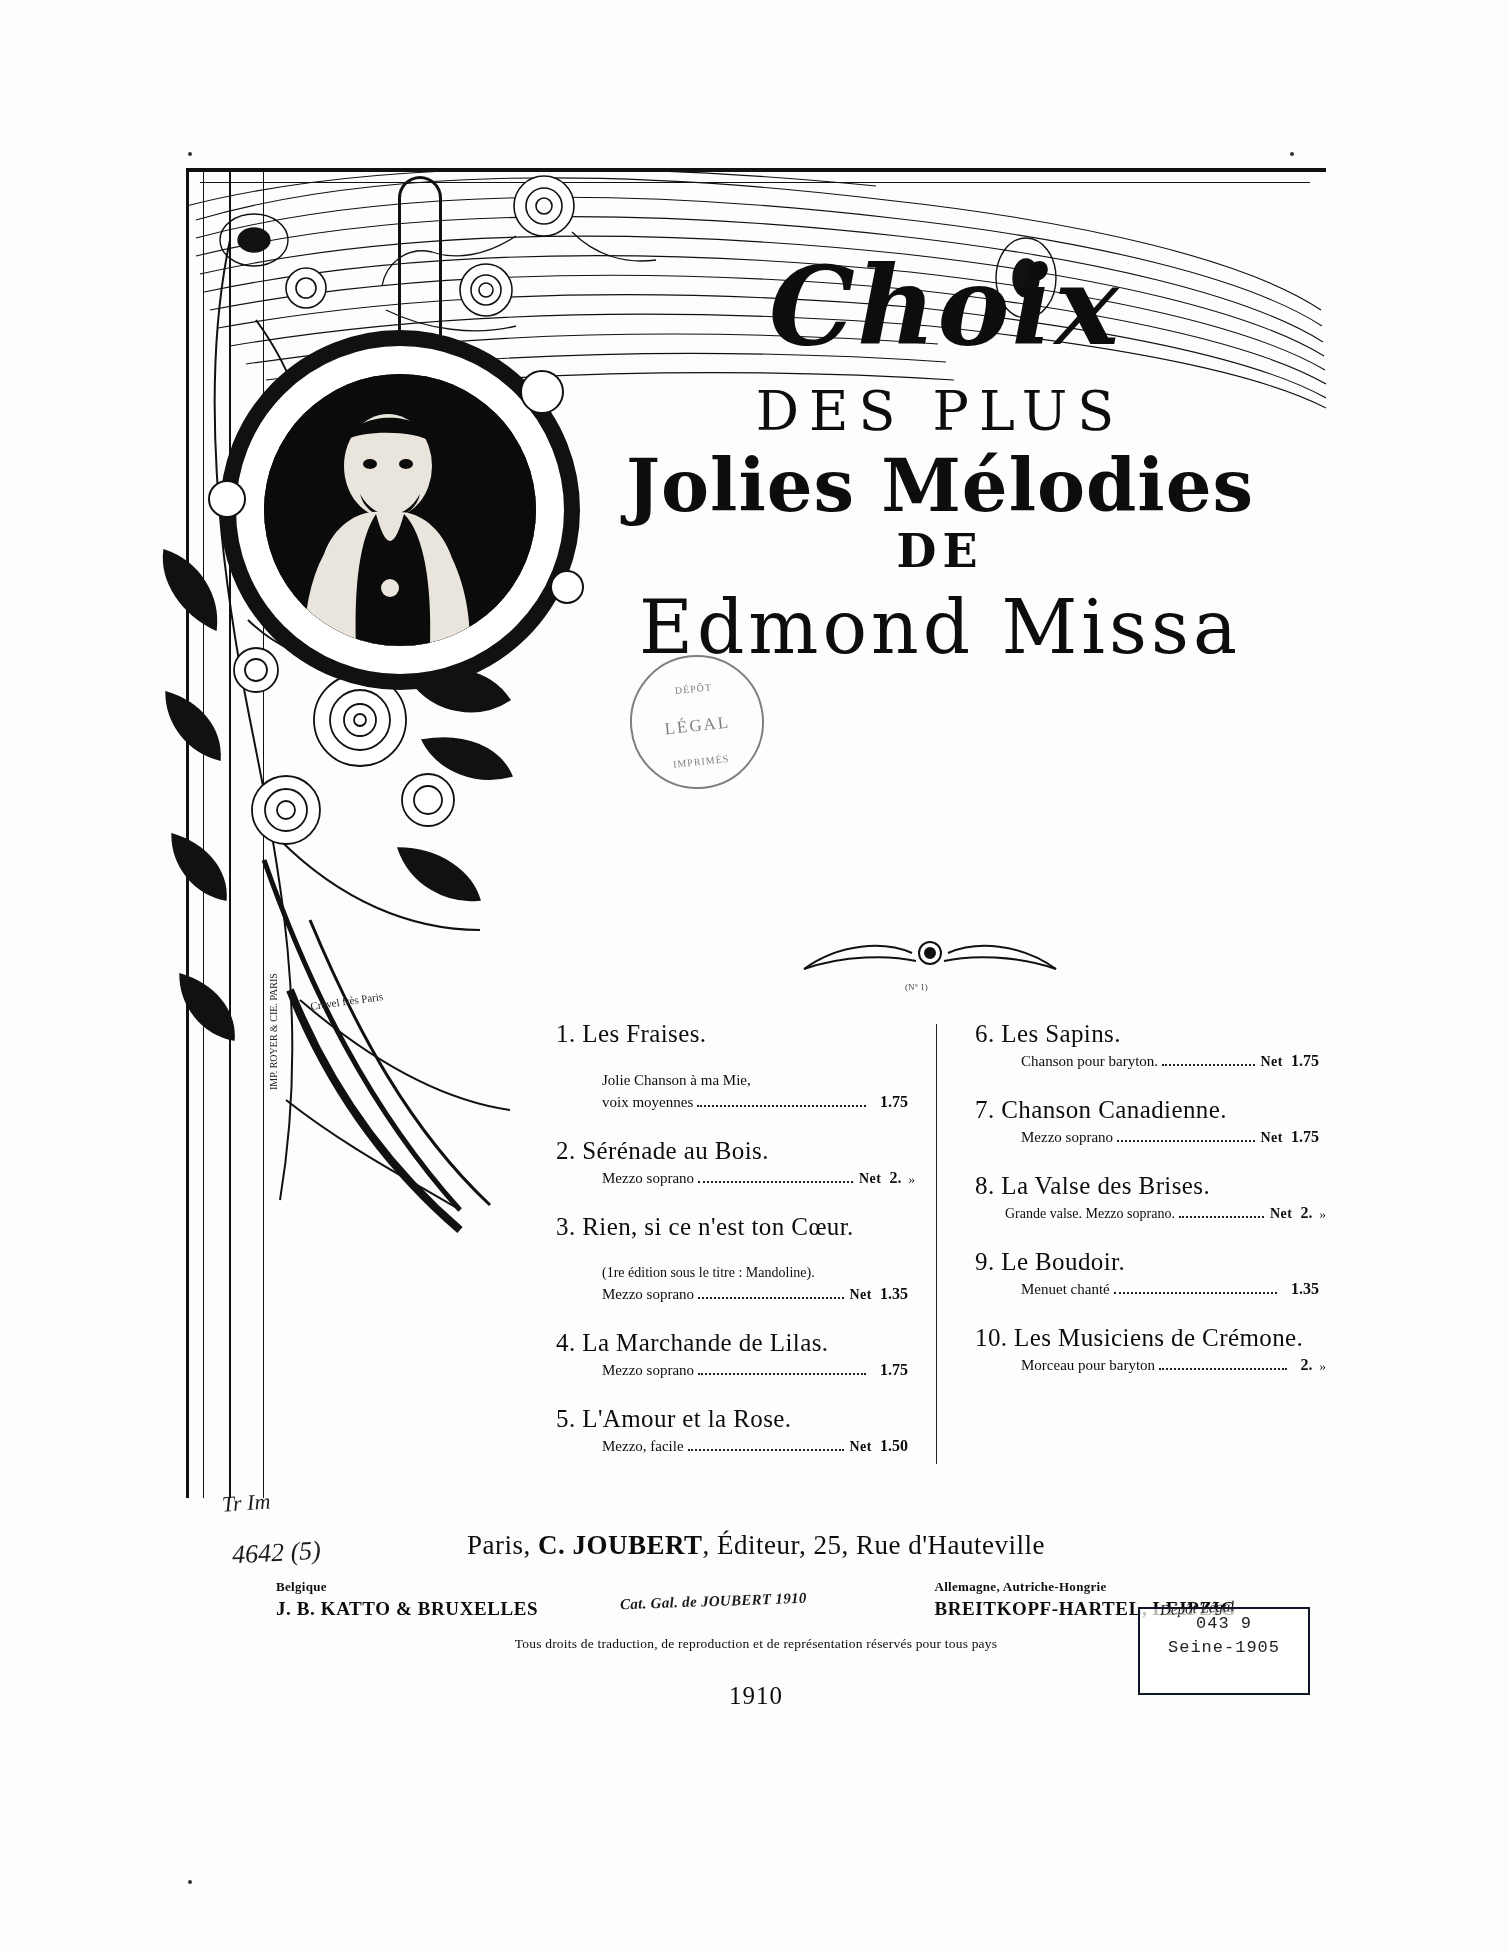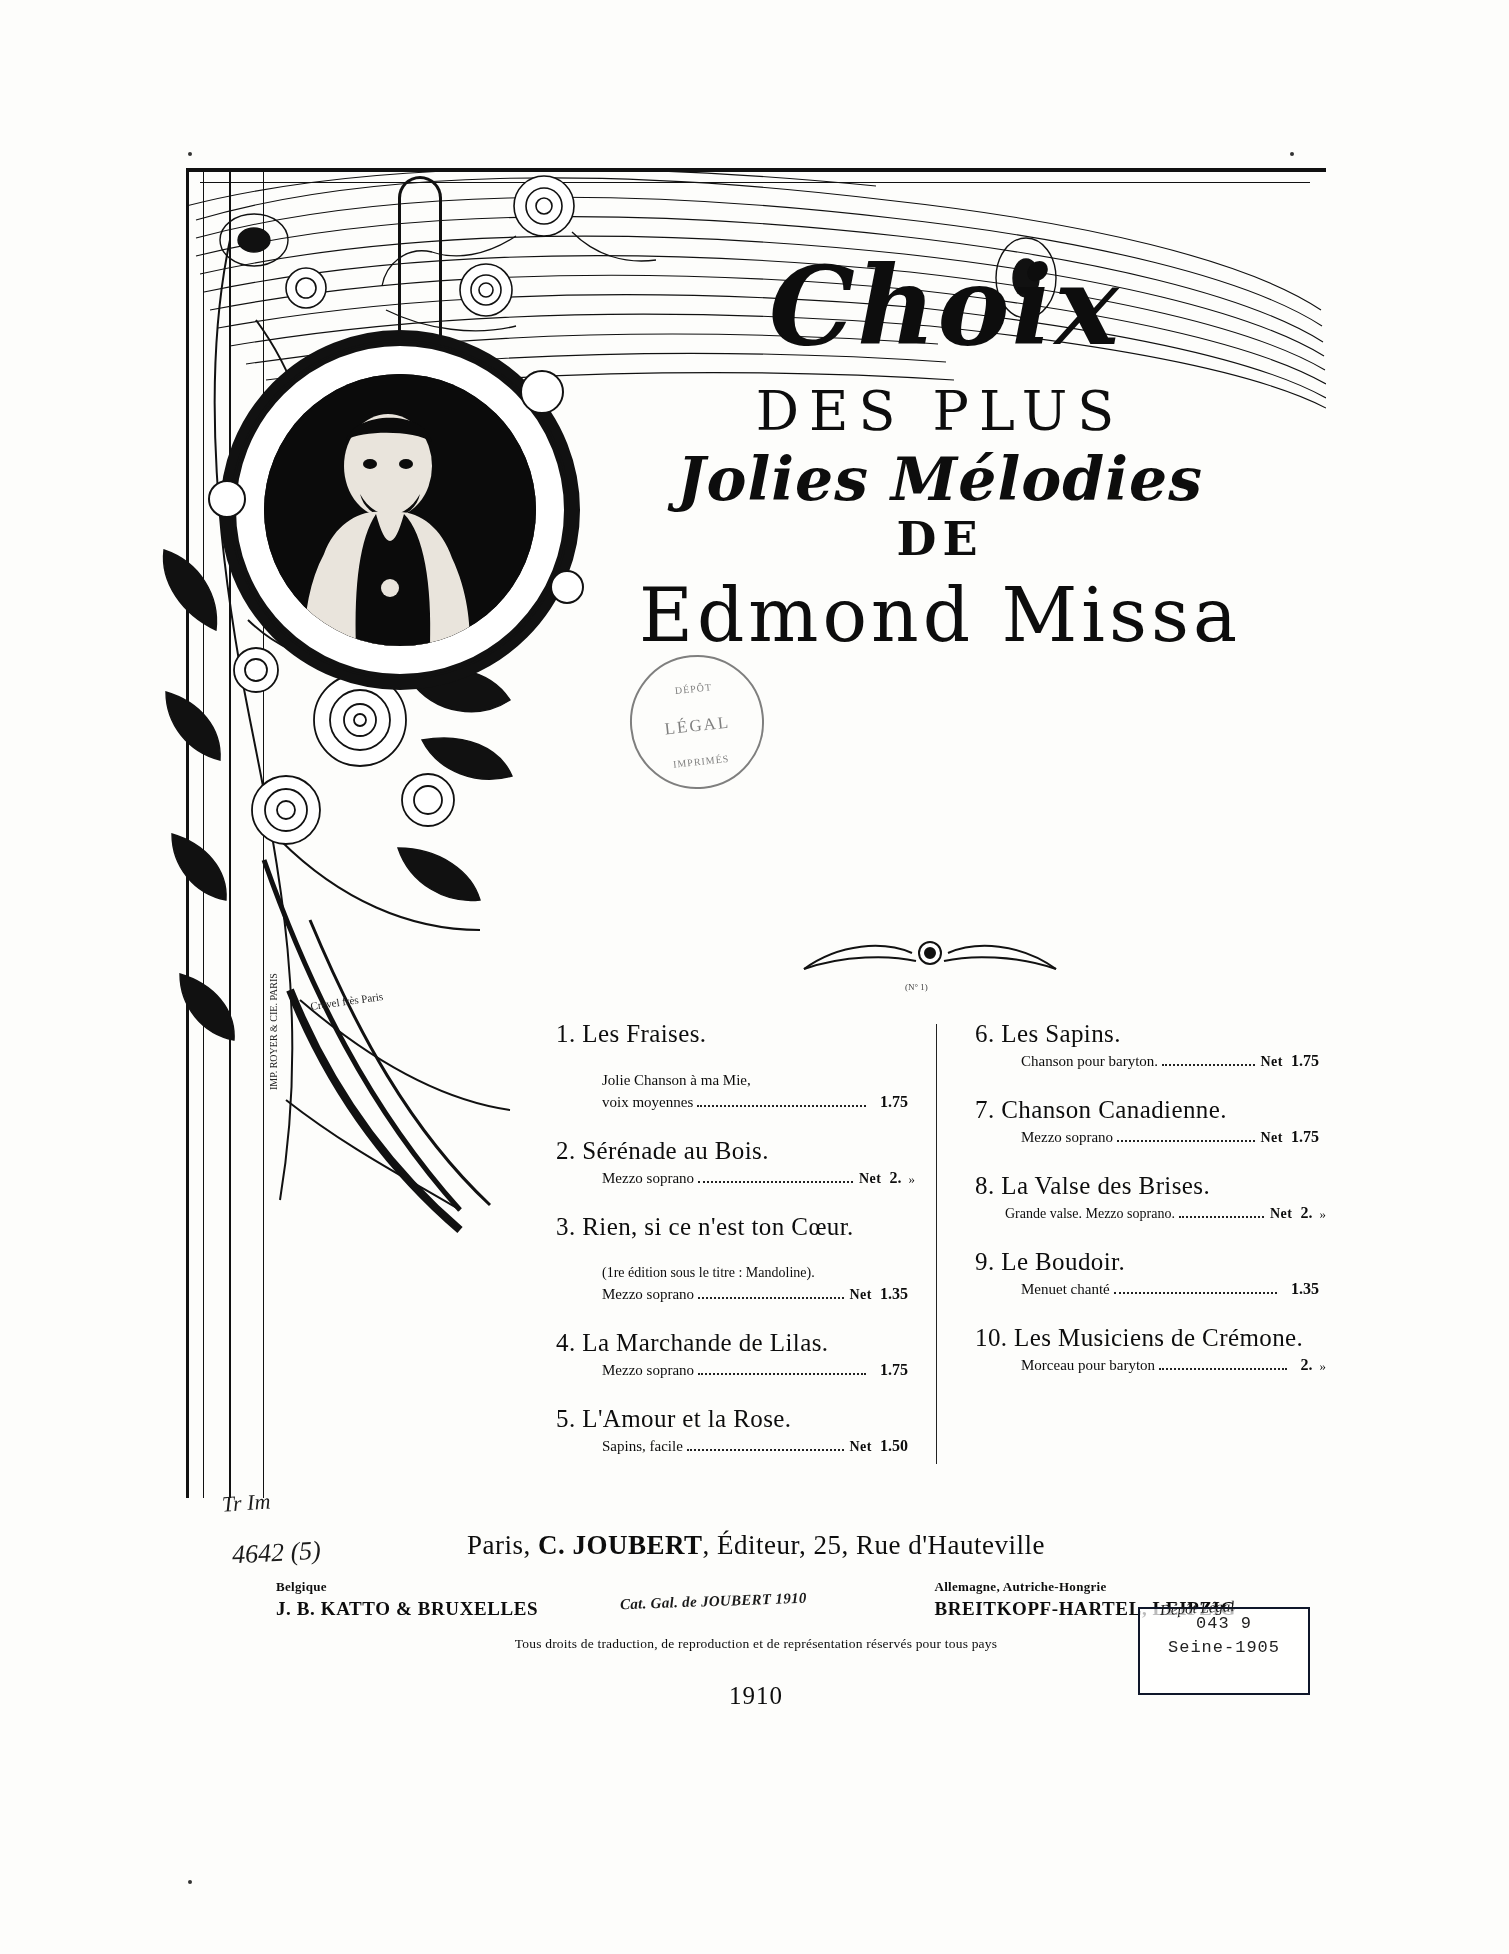--- a/index.html
+++ b/index.html
@@ -166,22 +166,21 @@
   }
   .t-desplus {
     font-family: "DejaVu Serif", serif;
     font-size: 54px;
     letter-spacing: 10px;
     margin-top: 22px;
     font-weight: 400;
   }
   .t-jolies {
     font-family: "DejaVu Serif", serif;
-    font-size: 60px;
-    font-style: italic;
+    font-size: 72px;
     font-weight: 700;
     letter-spacing: 1px;
     margin-top: 6px;
     line-height: 1.02;
   }
   .t-de {
     font-family: "DejaVu Serif", serif;
     font-size: 46px;
     letter-spacing: 6px;
     margin-top: 2px;
@@ -612,21 +611,21 @@
           <span class="star"></span>
         </div>
       </div>
 
       <div class="entry">
         <div class="entry-title">
           <span>5.</span>
           <span>L'Amour et la Rose.</span>
         </div>
         <div class="entry-line">
-          <span class="voice">Sapins, facile</span>
+          <span class="voice">Mezzo, facile</span>
           <span class="dots"></span>
           <span class="net">Net</span>
           <span class="price">1.50</span>
           <span class="star"></span>
         </div>
       </div>
     </div>
 
     <div class="col right">
       <div class="entry">

